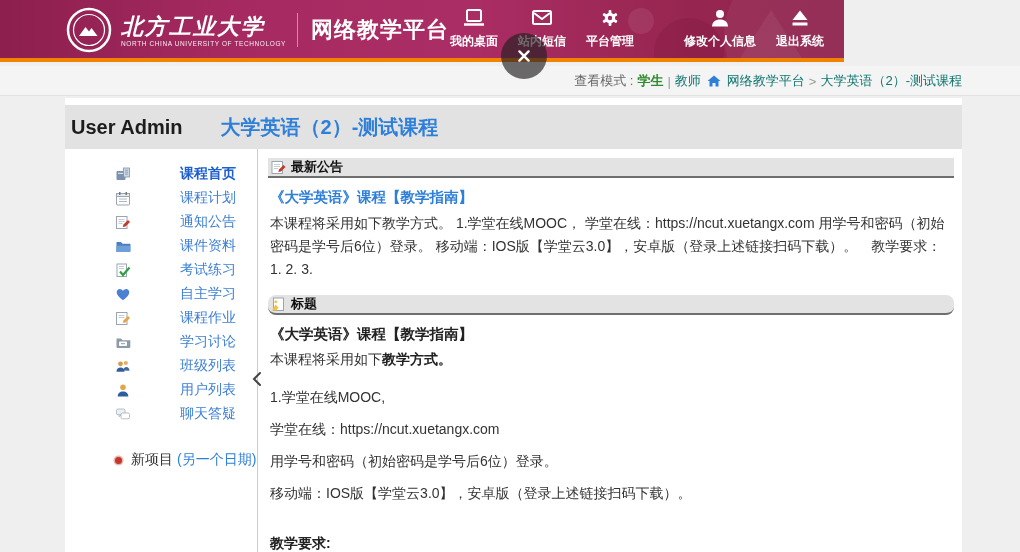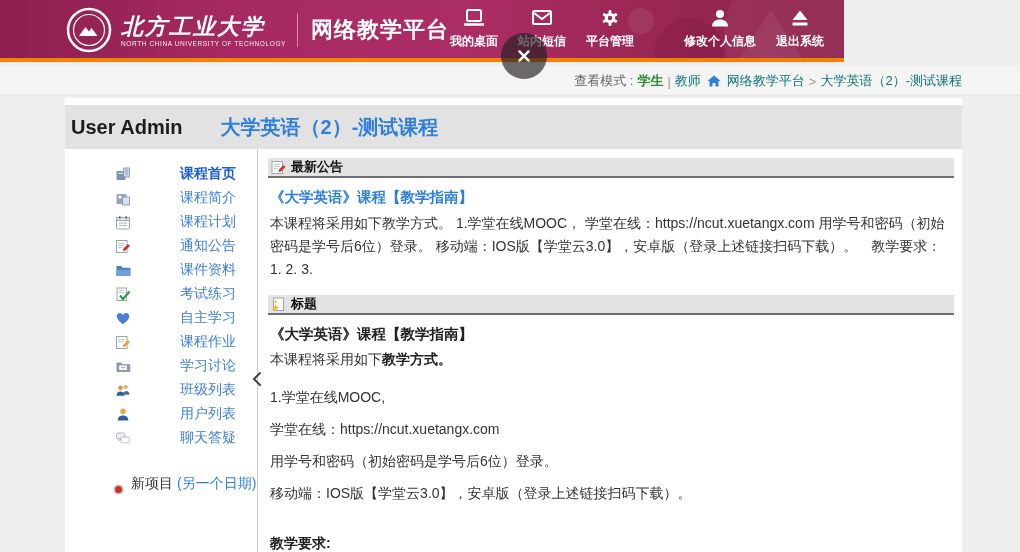--- a/index.html
+++ b/index.html
@@ -53,33 +53,33 @@
   .course-lbl { font-size:20px; font-weight:bold; color:#2e7fd9; margin-left:38px; cursor:pointer; }
 
   .body-row { display:flex; height:403px; }
 
   
   .sidebar { width:193px; border-right:1px solid #ccc; position:relative; padding:13px 0 0 50px; flex-shrink:0; }
   .side-list { list-style:none; }
   .side-list li { height:24px; display:flex; align-items:center; font-size:14px; color:#3d7fd6; cursor:pointer; white-space:nowrap;gap:42px; }
   .side-list li.active { font-weight:bold; color:#1d5fcf; }
   .sicon { width:16px; height:15px; display:inline-flex; margin-right:7px; flex-shrink:0; }
-  .new-item { margin-top:25px; display:flex; align-items:flex-end; font-size:14px; color:#333; white-space:nowrap; }
+  .new-item { margin-top:25px; display:flex; align-items:center; font-size:14px; color:#333; white-space:nowrap; }
   .bullet { width:7px; height:7px; border-radius:50%; background:#c0392b; box-shadow:0 0 0 1.5px #eab7b1; margin-right:9px; }
   .new-link { color:#2e7fd9; cursor:pointer; margin-left:4px; }
   .collapse { position:absolute; right:-6px; top:222px; cursor:pointer; }
 
   
   .main { flex:1; padding:9px 8px 0 10px; overflow:hidden; }
   .sec-bar { height:20px; background:#e3e3e3; border-bottom:2px solid #6e6e6e; display:flex; align-items:center; padding-left:3px; }
   .sec-bar .ticon { display:inline-flex; margin-right:5px; }
   .sec-title { font-size:13px; font-weight:bold; color:#111; }
   .ann-link { margin:10px 0 5px 2px; font-size:14.5px; font-weight:bold; color:#2e7fd9; cursor:pointer; }
   .ann-body { margin-left:2px; font-size:14px; color:#333; line-height:23px; }
-  .sec2 { margin-top:14px; }
+  .sec2 { margin-top:14px;border-radius:8px; }
   .post { margin:10px 0 0 2px; }
   .post-title { font-size:14.5px; font-weight:bold; color:#222; margin-bottom:5px; }
   .post p { font-size:14px; color:#333; line-height:21px; margin-bottom:11px; }
   .post .intro b { font-weight:bold; color:#222; }
   .req { font-size:14px; font-weight:bold; color:#222; margin:31px 0 0 0; }
 </style>
 </head>
 <body>
 
 <div class="hdr">
@@ -196,30 +196,20 @@
                 <rect x="2.5" y="5.8" width="6" height="1.2" fill="#fff" opacity=".7"></rect>
                 <rect x="8" y="1" width="6" height="9" fill="#cdd9e5" stroke="#7d92ad" stroke-width=".8"></rect>
                 <path d="M9.5 3.2h3M9.5 5.2h3M9.5 7.2h3" stroke="#7d92ad" stroke-width=".8"></path>
               </svg>
             </span>
           <span>课程首页</span>
         </li>
         <li>
           <span class="sicon">
               <svg viewBox="0 0 15 15" width="16" height="15">
-                <rect x="1" y="3" width="10" height="10" rx="1" fill="#93a7c0"></rect>
-                <rect x="7" y="6" width="7" height="8" fill="#d7e2ee" stroke="#7d92ad" stroke-width=".8"></rect>
-                <circle cx="4.5" cy="6" r="1.6" fill="#fff"></circle>
-              </svg>
-            </span>
-          <span>课程简介</span>
-        </li>
-        <li>
-          <span class="sicon">
-              <svg viewBox="0 0 15 15" width="16" height="15">
                 <rect x="1" y="2.5" width="13" height="11.5" rx="1" fill="#fff" stroke="#9aa5b1"></rect>
                 <rect x="1" y="2.5" width="13" height="3" fill="#e6eaf0" stroke="#9aa5b1"></rect>
                 <path d="M3.5 8h8M3.5 10.5h8" stroke="#b0b8c4"></path>
                 <rect x="3.5" y="1" width="1.5" height="3" fill="#777"></rect>
                 <rect x="10" y="1" width="1.5" height="3" fill="#777"></rect>
               </svg>
             </span>
           <span>课程计划</span>
         </li>
         <li>

